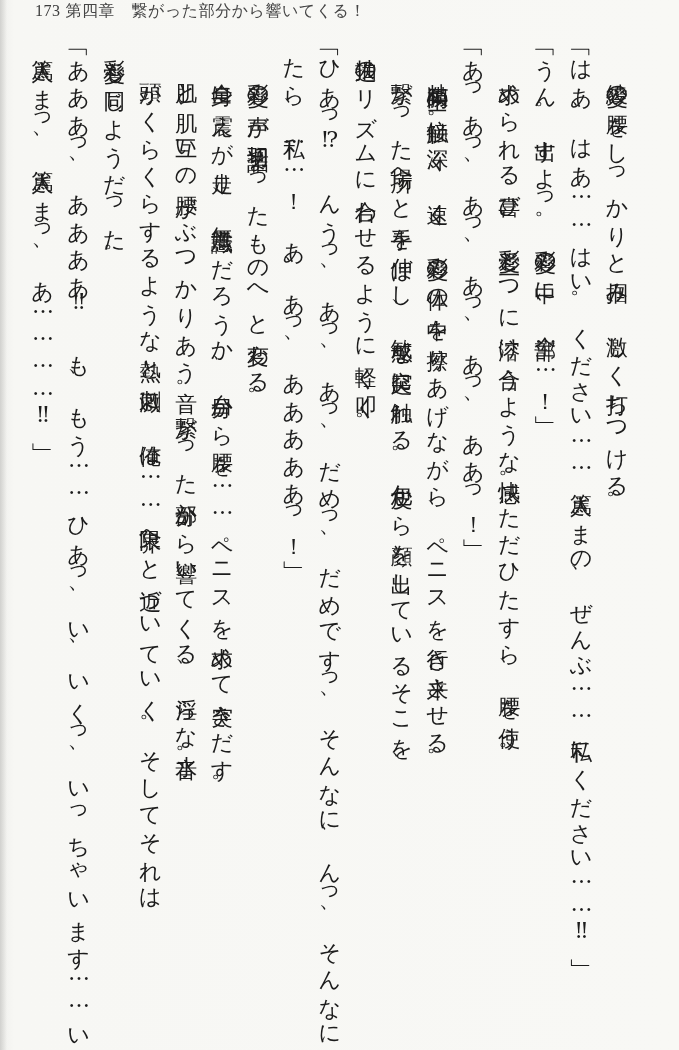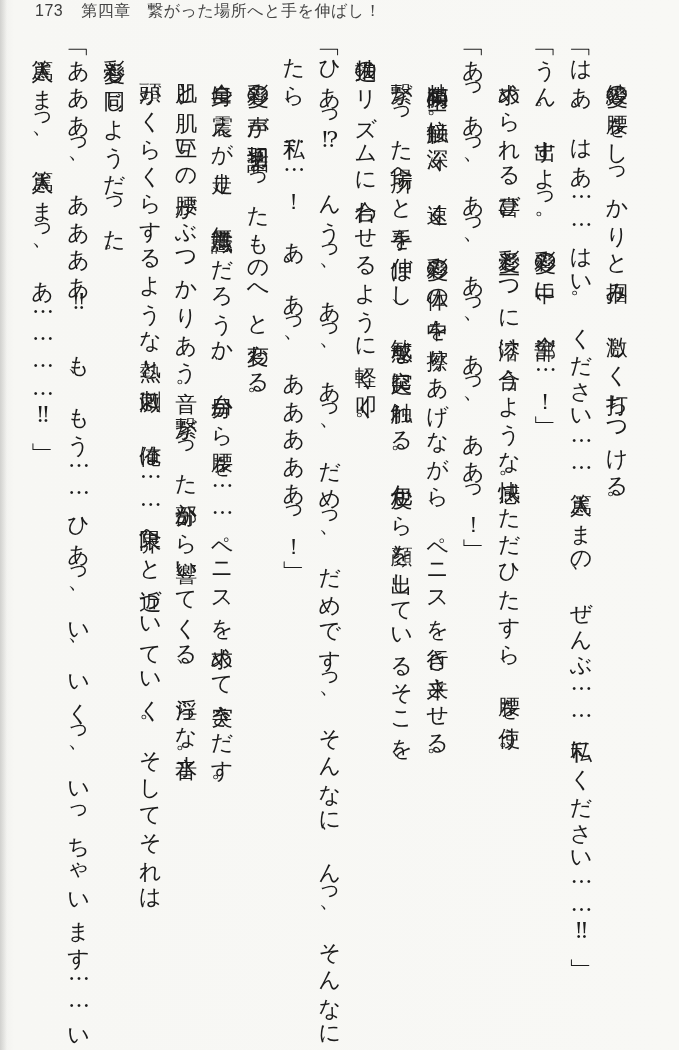--- a/index.html
+++ b/index.html
@@ -32,22 +32,23 @@
     top: 1px;
     left: 35px;
     font-family: "Liberation Sans", sans-serif;
     font-size: 16px;
     color: #454545;
     letter-spacing: 0.5px;
     white-space: nowrap;
   }
   .pagenum {
     display: inline-block;
-    margin-right: 18px;
+    margin-right: 5px;
     color: #3c3c3c;
+    font-family: Liberation Serif, serif;
   }
   .vbody {
     position: absolute;
     top: 42px;
     right: 44px;
     height: 1002px;
     writing-mode: vertical-rl;
     -webkit-writing-mode: vertical-rl;
     text-orientation: upright;
     font-family: "DejaVu Serif", "Liberation Serif", serif;
@@ -59,21 +60,21 @@
     line-height: 35.9px;
     white-space: nowrap;
   }
 </style>
 </head>
 <body>
 
 <div class="page">
 
   <div class="header">
-    <span class="pagenum">173</span><span class="chapter">第四章　繋がった場所へと手を伸ばし！</span>
+    <span class="pagenum">173</span><span class="chapter">第四章　繋がった部分から響いてくる！</span>
   </div>
 
   <div class="vbody">
     <div class="tcol">　綾愛の腰をしっかりと掴み、激しく打ちつける。</div>
     <div class="tcol">「はあ、はあ……はい。ください……篤人さまの、ぜんぶ……私にください……‼」</div>
     <div class="tcol">「うん。出すよっ。彩愛の中に、全部……！」</div>
     <div class="tcol">　求められる喜び。彩愛と一つに溶け合うような快感。ただひたすら、腰を使う。</div>
     <div class="tcol">「あっあっ、あっ、あっ、あっ、ああっ！」</div>
     <div class="tcol">　粘膜同士の接触。深く、速く、彩愛の体の中を擦りあげながら、ペニスを行き来させる。</div>
     <div class="tcol">　繋がった場所へと手を伸ばし、敏感な突起に触れる。包皮から顔を出しているそこを、</div>

